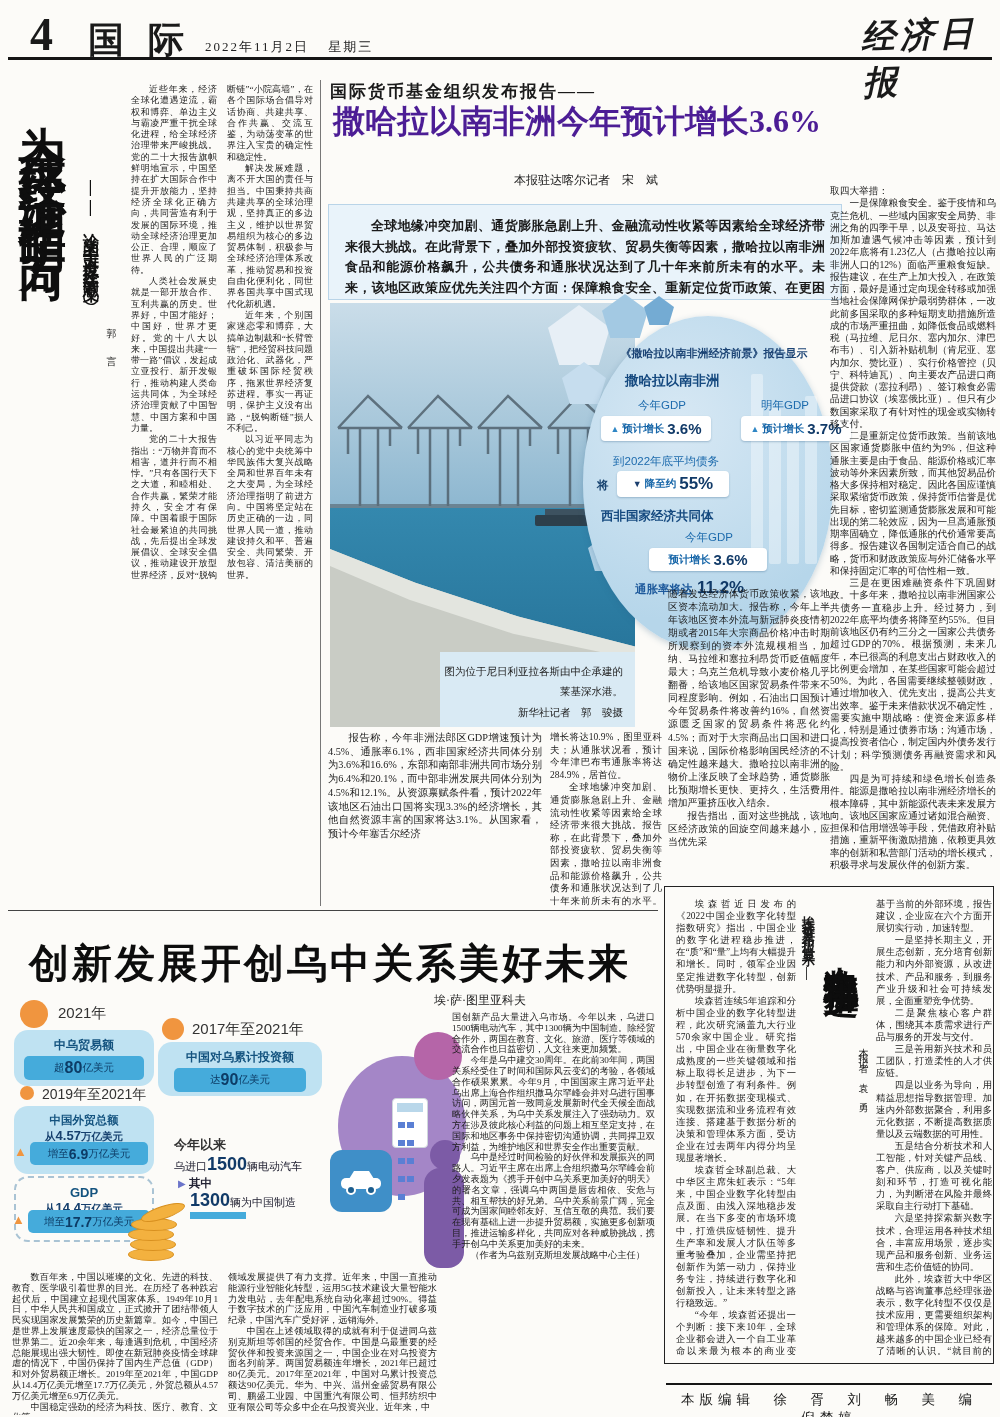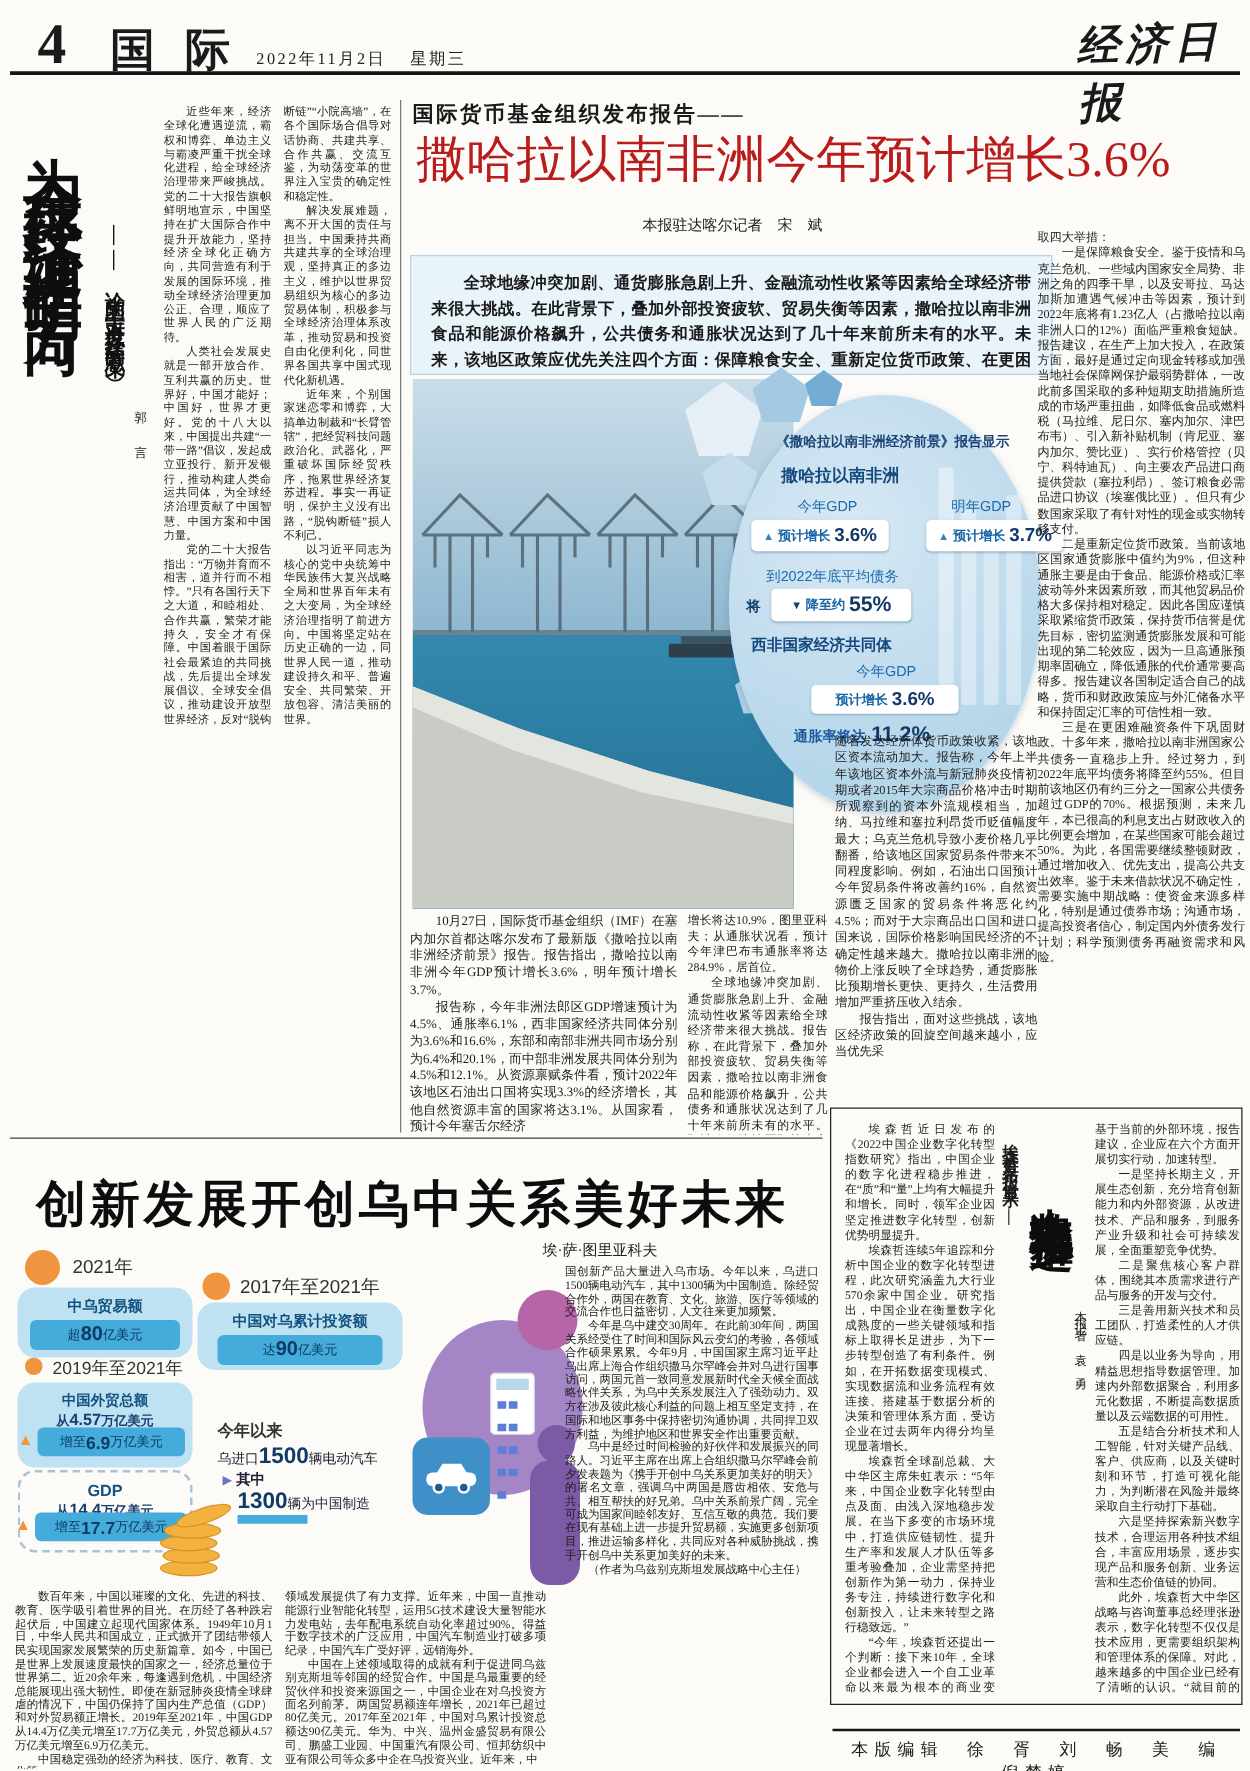--- a/index.html
+++ b/index.html
@@ -53,21 +53,21 @@
 .uzlabel{position:absolute;font-size:15px;color:#333;font-weight:400;white-space:nowrap}
 .evt{position:absolute;white-space:nowrap;color:#223}
 .evnum{font-size:18px;font-weight:800;color:#113a68}
 .coin{position:absolute;width:46px;height:13px;border-radius:50%;background:#f3b13f;border:1.5px solid #d8901f}
 
 .dbox{position:absolute;left:664px;top:886px;width:330px;height:478px;border:1px solid #222;background:#fcfbf8}
 
 .ed-head{font-size:47px;font-weight:900;letter-spacing:13px;color:#0e0e0e}
 .ed-sub{font-size:16px;font-weight:700;letter-spacing:4px;color:#111}
 .imf-kicker{font-size:17px;font-weight:600;letter-spacing:2px}
-.imf-head{font-size:40px;font-weight:400;white-space:nowrap;color:#b91c1c}
+.imf-head{font-size:32px;font-weight:700;white-space:nowrap;color:#4c1d95}
 .summary{position:absolute;left:328px;top:204px;width:514px;height:96px;background:#e9f3fa;border:1px solid #b9d4e8;
   padding:11px 16px;font-size:13px;line-height:20.5px;font-weight:600;text-align:justify;overflow:hidden}
 .summary p{text-indent:2em}
 .uz-head{font-size:40px;font-weight:900;letter-spacing:3px;text-align:center;color:#0d0d0d}
 .dg-head{font-size:35px;font-weight:800;letter-spacing:2px;color:#0d0d0d}
 .byline{font-size:12px;text-align:center;color:#222}
 .footer{position:absolute;left:666px;top:1391px;width:326px;text-align:center;font-size:13.5px;letter-spacing:5px}
 
 .blob{position:absolute;border-radius:50%}
 .calc{position:absolute;width:36px;height:50px;background:#fff;border:1px solid #cfd6dc;border-radius:4px;padding:4px 4px 0}
@@ -164,38 +164,42 @@
     <div class="pill" style="left:66px;top:232px;width:118px;height:23px">
       <span class="lab">预计增长</span>
       <span class="num">3.6%</span>
     </div>
     <div class="abs" style="left:52px;top:262px;white-space:nowrap">
       <span style="font-size:11.5px;font-weight:700;color:#1e5a9c">通胀率将达</span>
       <span style="font-size:17px;font-weight:800;color:#113a68">11.2%</span>
     </div>
   </div>
 
+  <div class="capstrip">
+    <div>图为位于尼日利亚拉各斯由中企承建的莱基深水港。</div>
+    <div>新华社记者　郭　骏摄</div>
+  </div>
 
   <div class="col" style="left:328px;top:731px;width:214px;height:177px;font-size:10.3px;line-height:13.7px">
-      <p>10月27日，国际货币基金组织（IMF）在塞内加尔首都达喀尔发布了最新版《撒哈拉以南非洲经济前景》报告。报告指出，撒哈拉以南非洲今年GDP预计增长3.6%，明年预计增长3.7%。</p>
       <p>报告称，今年非洲法郎区GDP增速预计为4.5%、通胀率6.1%，西非国家经济共同体分别为3.6%和16.6%，东部和南部非洲共同市场分别为6.4%和20.1%，而中部非洲发展共同体分别为4.5%和12.1%。从资源禀赋条件看，预计2022年该地区石油出口国将实现3.3%的经济增长，其他自然资源丰富的国家将达3.1%。从国家看，预计今年塞舌尔经济</p>
     </div>
   <div class="col cont" style="left:550px;top:731px;width:112px;height:177px;font-size:9.5px;line-height:12.6px">
       <p>增长将达10.9%，图里亚科夫；从通胀状况看，预计今年津巴布韦通胀率将达284.9%，居首位。</p>
       <p>全球地缘冲突加剧、通货膨胀急剧上升、金融流动性收紧等因素给全球经济带来很大挑战。报告称，在此背景下，叠加外部投资疲软、贸易失衡等因素，撒哈拉以南非洲食品和能源价格飙升，公共债务和通胀状况达到了几十年来前所未有的水平。预计今年该地区预算赤字（捐赠计算在内）占GDP比例将达4.5%、公共债务占GDP比例达55.5%。报告认为，在公共债务方面，该地区债务水平已接近2000年初的水平，</p>
     </div>
   <div class="col cont" style="left:668px;top:587px;width:162px;height:321px;font-size:9.8px;line-height:13.05px">
       <p>随着发达经济体货币政策收紧，该地区资本流动加大。报告称，今年上半年该地区资本外流与新冠肺炎疫情初期或者2015年大宗商品价格冲击时期所观察到的资本外流规模相当，加纳、马拉维和塞拉利昂货币贬值幅度最大；乌克兰危机导致小麦价格几乎翻番，给该地区国家贸易条件带来不同程度影响。例如，石油出口国预计今年贸易条件将改善约16%，自然资源匮乏国家的贸易条件将恶化约4.5%；而对于大宗商品出口国和进口国来说，国际价格影响国民经济的不确定性越来越大。撒哈拉以南非洲的物价上涨反映了全球趋势，通货膨胀比预期增长更快、更持久，生活费用增加严重挤压收入结余。</p>
       <p>报告指出，面对这些挑战，该地区经济政策的回旋空间越来越小，应当优先采</p>
     </div>
   <div class="col cont" style="left:830px;top:185px;width:166px;height:721px;font-size:9.7px;line-height:12.25px">
       <p>取四大举措：</p>
       <p>一是保障粮食安全。鉴于疫情和乌克兰危机、一些域内国家安全局势、非洲之角的四季干旱，以及安哥拉、马达加斯加遭遇气候冲击等因素，预计到2022年底将有1.23亿人（占撒哈拉以南非洲人口的12%）面临严重粮食短缺。报告建议，在生产上加大投入，在政策方面，最好是通过定向现金转移或加强当地社会保障网保护最弱势群体，一改此前多国采取的多种短期支助措施所造成的市场严重扭曲，如降低食品或燃料税（马拉维、尼日尔、塞内加尔、津巴布韦）、引入新补贴机制（肯尼亚、塞内加尔、赞比亚）、实行价格管控（贝宁、科特迪瓦）、向主要农产品进口商提供贷款（塞拉利昂）、签订粮食必需品进口协议（埃塞俄比亚）。但只有少数国家采取了有针对性的现金或实物转移支付。</p>
       <p>二是重新定位货币政策。当前该地区国家通货膨胀中值约为9%，但这种通胀主要是由于食品、能源价格或汇率波动等外来因素所致，而其他贸易品价格大多保持相对稳定。因此各国应谨慎采取紧缩货币政策，保持货币信誉是优先目标，密切监测通货膨胀发展和可能出现的第二轮效应，因为一旦高通胀预期率固确立，降低通胀的代价通常要高得多。报告建议各国制定适合自己的战略，货币和财政政策应与外汇储备水平和保持固定汇率的可信性相一致。</p>
       <p>三是在更困难融资条件下巩固财政。十多年来，撒哈拉以南非洲国家公共债务一直稳步上升。经过努力，到2022年底平均债务将降至约55%。但目前该地区仍有约三分之一国家公共债务超过GDP的70%。根据预测，未来几年，本已很高的利息支出占财政收入的比例更会增加，在某些国家可能会超过50%。为此，各国需要继续整顿财政，通过增加收入、优先支出，提高公共支出效率。鉴于未来借款状况不确定性，需要实施中期战略：使资金来源多样化，特别是通过债券市场；沟通市场，提高投资者信心，制定国内外债务发行计划；科学预测债务再融资需求和风险。</p>
+      <p>四是为可持续和绿色增长创造条件。能源是撒哈拉以南非洲经济增长的根本障碍，其中新能源代表未来发展方向。该地区国家应通过诸如混合融资、担保和信用增强等手段，凭借政府补贴措施，重新平衡激励措施，依赖更具效率的创新和私营部门活动的增长模式，积极寻求与发展伙伴的创新方案。</p>
     </div>
 
   <div class="hr" style="left:8px;top:910px;width:650px;height:1px;background:#444"></div>
 
   <div class="abs uz-head sans" style="left:20px;top:936px;width:620px">创新发展开创乌中关系美好未来</div>
   <div class="abs byline" style="left:350px;top:992px;width:260px">埃·萨·图里亚科夫</div>
 
   <div>
     <div class="dot" style="left:20px;top:1000px;width:28px;height:28px"></div>
     <div class="uzlabel sans" style="left:58px;top:1004px">2021年</div>

